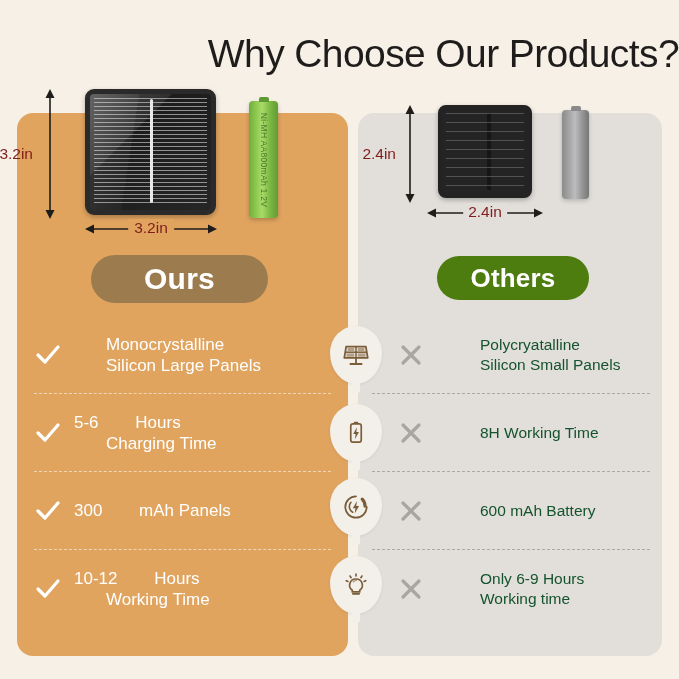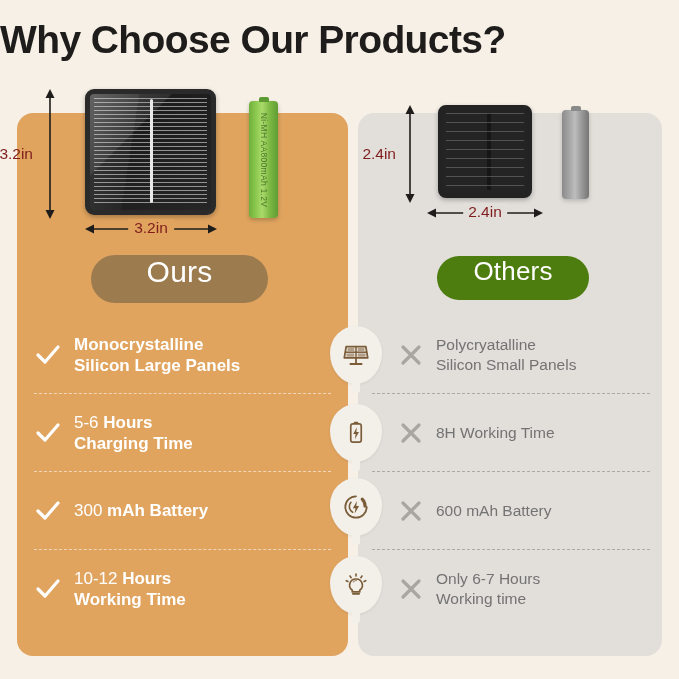--- a/index.html
+++ b/index.html
@@ -18,25 +18,25 @@
     position: absolute;
     inset: 0;
     width: 679px;
     height: 679px;
   }
 
   
   .title {
     position: absolute;
     left: 0;
-    top: 18px;
+    top: 32px;
     width: 679px;
-    text-align: left;
+    text-align: right;
     font-size: 39px;
-    font-weight: 700;
+    font-weight: 400;
     letter-spacing: -0.6px;
     color: #1f1d1b;
     white-space: nowrap;
   }
 
   
   .panel {
     position: absolute;
     top: 113px;
     height: 543px;
@@ -191,22 +191,23 @@
   }
   .arrow-v, .arrow-h {
     position: absolute;
   }
 
   
   .pill {
     position: absolute;
     border-radius: 26px;
     display: flex;
+    align-items: center;
     justify-content: center;
-    font-weight: 400;
+    font-weight: 700;
     color: #ffffff;
     letter-spacing: .2px;
   }
   .pill-ours {
     left: 91px;
     top: 255px;
     width: 177px;
     height: 48px;
     background: #9c7b4f;
     font-size: 30px;
@@ -273,25 +274,26 @@
 
   .check-icon { flex: 0 0 auto; width: 28px; height: 28px; }
   .x-icon { flex: 0 0 auto; width: 26px; height: 26px; }
 
   .txt-left {
     color: #ffffff;
     font-size: 17px;
     line-height: 1.24;
   }
   .txt-left b { font-weight: 400; }
-  .txt-left .reg { font-weight: 700; }
+  .txt-left .reg { font-weight: 400; margin-left: 32px; }
   .txt-right {
-    color: #737373;
+    color: #14532d;
     font-size: 15.5px;
     line-height: 1.26;
+    margin-left: 44px;
   }
 
   
   .badge {
     position: absolute;
     left: 330px;
     width: 52px;
     height: 58px;
     background: #f3efe9;
     border-radius: 50% 50% 50% 50% / 46% 46% 54% 54%;
@@ -453,21 +455,21 @@
       <div class="divider-right"></div>
     </div>
 
     <div class="row">
       <div class="cell-left">
         <svg class="check-icon" viewBox="0 0 28 28">
           <path d="M4 14 L11 21 L24 6" fill="none" stroke="#ffffff" stroke-width="3.2" stroke-linecap="round" stroke-linejoin="round"></path>
         </svg>
         <div class="txt-left">
           <div>
-            <b>300</b><span class="reg"> mAh Battery</span>
+            <b>300</b><span class="reg"> mAh Panels</span>
           </div>
         </div>
       </div>
 
       <div class="badge" style="top:6px;">
         <div class="stem"></div>
         <svg width="30" height="30" viewBox="0 0 32 32">
           <path d="M16 4.6 A11.4 11.4 0 1 0 27.4 16" fill="none" stroke="#7a5c39" stroke-width="1.9" stroke-linecap="round"></path>
           <path d="M22.6 7.6 A10 10 0 0 1 25.6 15" fill="none" stroke="#7a5c39" stroke-width="3.4" stroke-linecap="round"></path>
           <path d="M10.6 11 A7 7 0 0 0 12.4 21.6" fill="none" stroke="#7a5c39" stroke-width="1.7" stroke-linecap="round"></path>
@@ -513,21 +515,21 @@
           <line x1="5.6" y1="11.4" x2="7.4" y2="12.3" stroke="#7a5c39" stroke-width="1.7" stroke-linecap="round"></line>
           <line x1="26.4" y1="11.4" x2="24.6" y2="12.3" stroke="#7a5c39" stroke-width="1.7" stroke-linecap="round"></line>
         </svg>
       </div>
 
       <div class="cell-right">
         <svg class="x-icon" viewBox="0 0 26 26">
           <path d="M5 5 L21 21 M21 5 L5 21" fill="none" stroke="#a9a5a1" stroke-width="3.2" stroke-linecap="round"></path>
         </svg>
         <div class="txt-right">
-          <div>Only 6-7 Hours</div>
+          <div>Only 6-9 Hours</div>
           <div>Working time</div>
         </div>
       </div>
 
     </div>
 
   </div>
 </div>
 
 </body></html>

